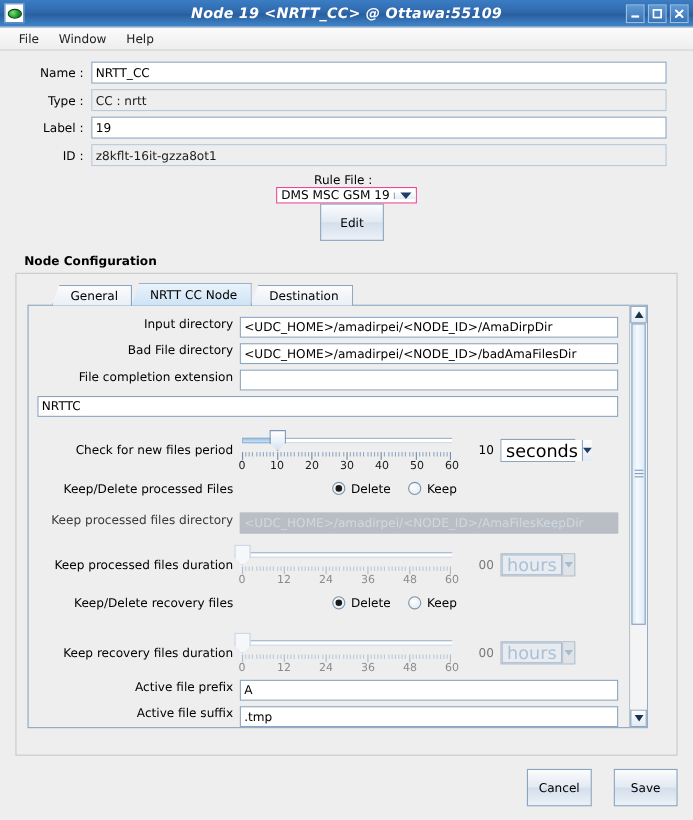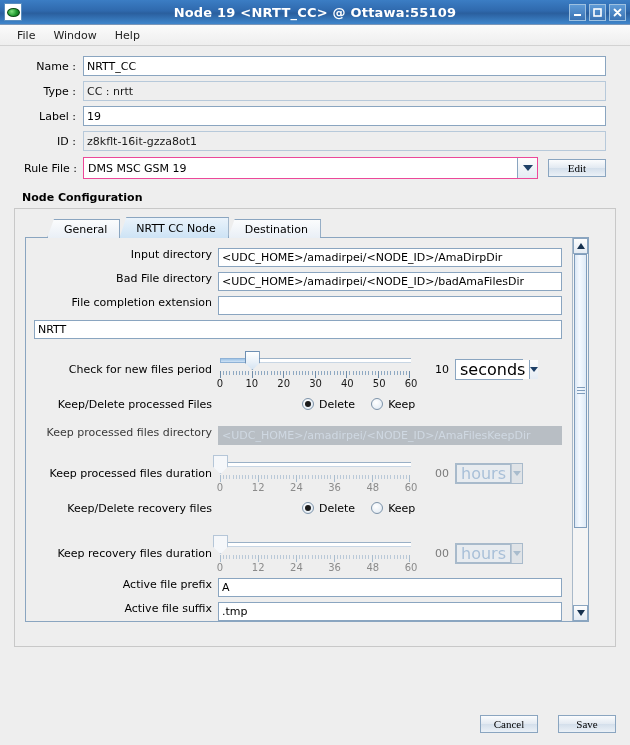--- a/index.html
+++ b/index.html
@@ -48,20 +48,21 @@
   }
   .title-text {
     position: absolute;
     left: 0; right: 0;
     text-align: center;
     font-size: 13px;
     font-weight: bold;
     color: #ffffff;
     letter-spacing: 0.2px;
     pointer-events: none;
+    font-style: italic;
   }
   .title-btns {
     position: absolute;
     right: 4px;
     display: flex;
     gap: 3px;
     align-items: center;
   }
   .tbtn {
     width: 17px;
@@ -156,32 +157,31 @@
     justify-content: center;
     box-sizing: border-box;
   }
   .arrow-dn {
     width: 0; height: 0;
     border-left: 5px solid transparent;
     border-right: 5px solid transparent;
     border-top: 6px solid #1d3f66;
   }
   .btn {
-    height: 18px;
+    height: 34px;
     min-width: 58px;
     padding: 0 10px;
     border: 1px solid #8aa5c0;
     background: linear-gradient(to bottom, #fbfcfd 0%, #e3eaf2 48%, #d4dfeb 52%, #ebf1f7 100%);
     font-size: 11px;
     display: flex;
     align-items: center;
     justify-content: center;
     box-sizing: border-box;
     color: #000;
-    font-family: Liberation Serif, serif;
   }
   .edit-btn { margin-left: 10px; width: 58px; flex: none; }
 
   
   .sect-title {
     font-size: 11px;
     font-weight: bold;
     margin: 12px 0 4px 22px;
   }
   .sect-panel {
@@ -505,21 +505,21 @@
   <div class="frow">
     <div class="flabel">Label :</div>
     <div class="ftext">19</div>
   </div>
 
   <div class="frow">
     <div class="flabel">ID :</div>
     <div class="ftext readonly">z8kflt-16it-gzza8ot1</div>
   </div>
 
-  <div class="frow" style="margin-top:6px;">
+  <div class="frow" style="margin-top:6px;flex-direction:column;">
     <div class="flabel">Rule File :</div>
     <div class="combo">
       <div class="cval">DMS MSC GSM 19</div>
       <div class="carrow">
           <div class="arrow-dn"></div>
         </div>
     </div>
     <div class="btn edit-btn">Edit</div>
   </div>
 
@@ -547,21 +547,21 @@
         <div class="rlab">Bad File directory</div>
         <div class="rinput">&lt;UDC_HOME&gt;/amadirpei/&lt;NODE_ID&gt;/badAmaFilesDir</div>
       </div>
 
       <div class="r">
         <div class="rlab">File completion extension</div>
         <div class="rinput"></div>
       </div>
 
       <div class="r">
-        <div class="rinput">NRTT</div>
+        <div class="rinput">NRTTC</div>
       </div>
 
       <div class="sliderow" style="margin-top:6px;">
         <div class="rlab">Check for new files period</div>
         <div class="sliderwrap">
           <div class="strack2"></div>
           <div class="sfill" id="fill-check" style="width: 31.8333px;"></div>
           <div class="sknob" id="knob-check" style="left: 33.8333px;"></div>
           <div class="ticks" id="ticks-check">
               <div class="tk major"></div>

